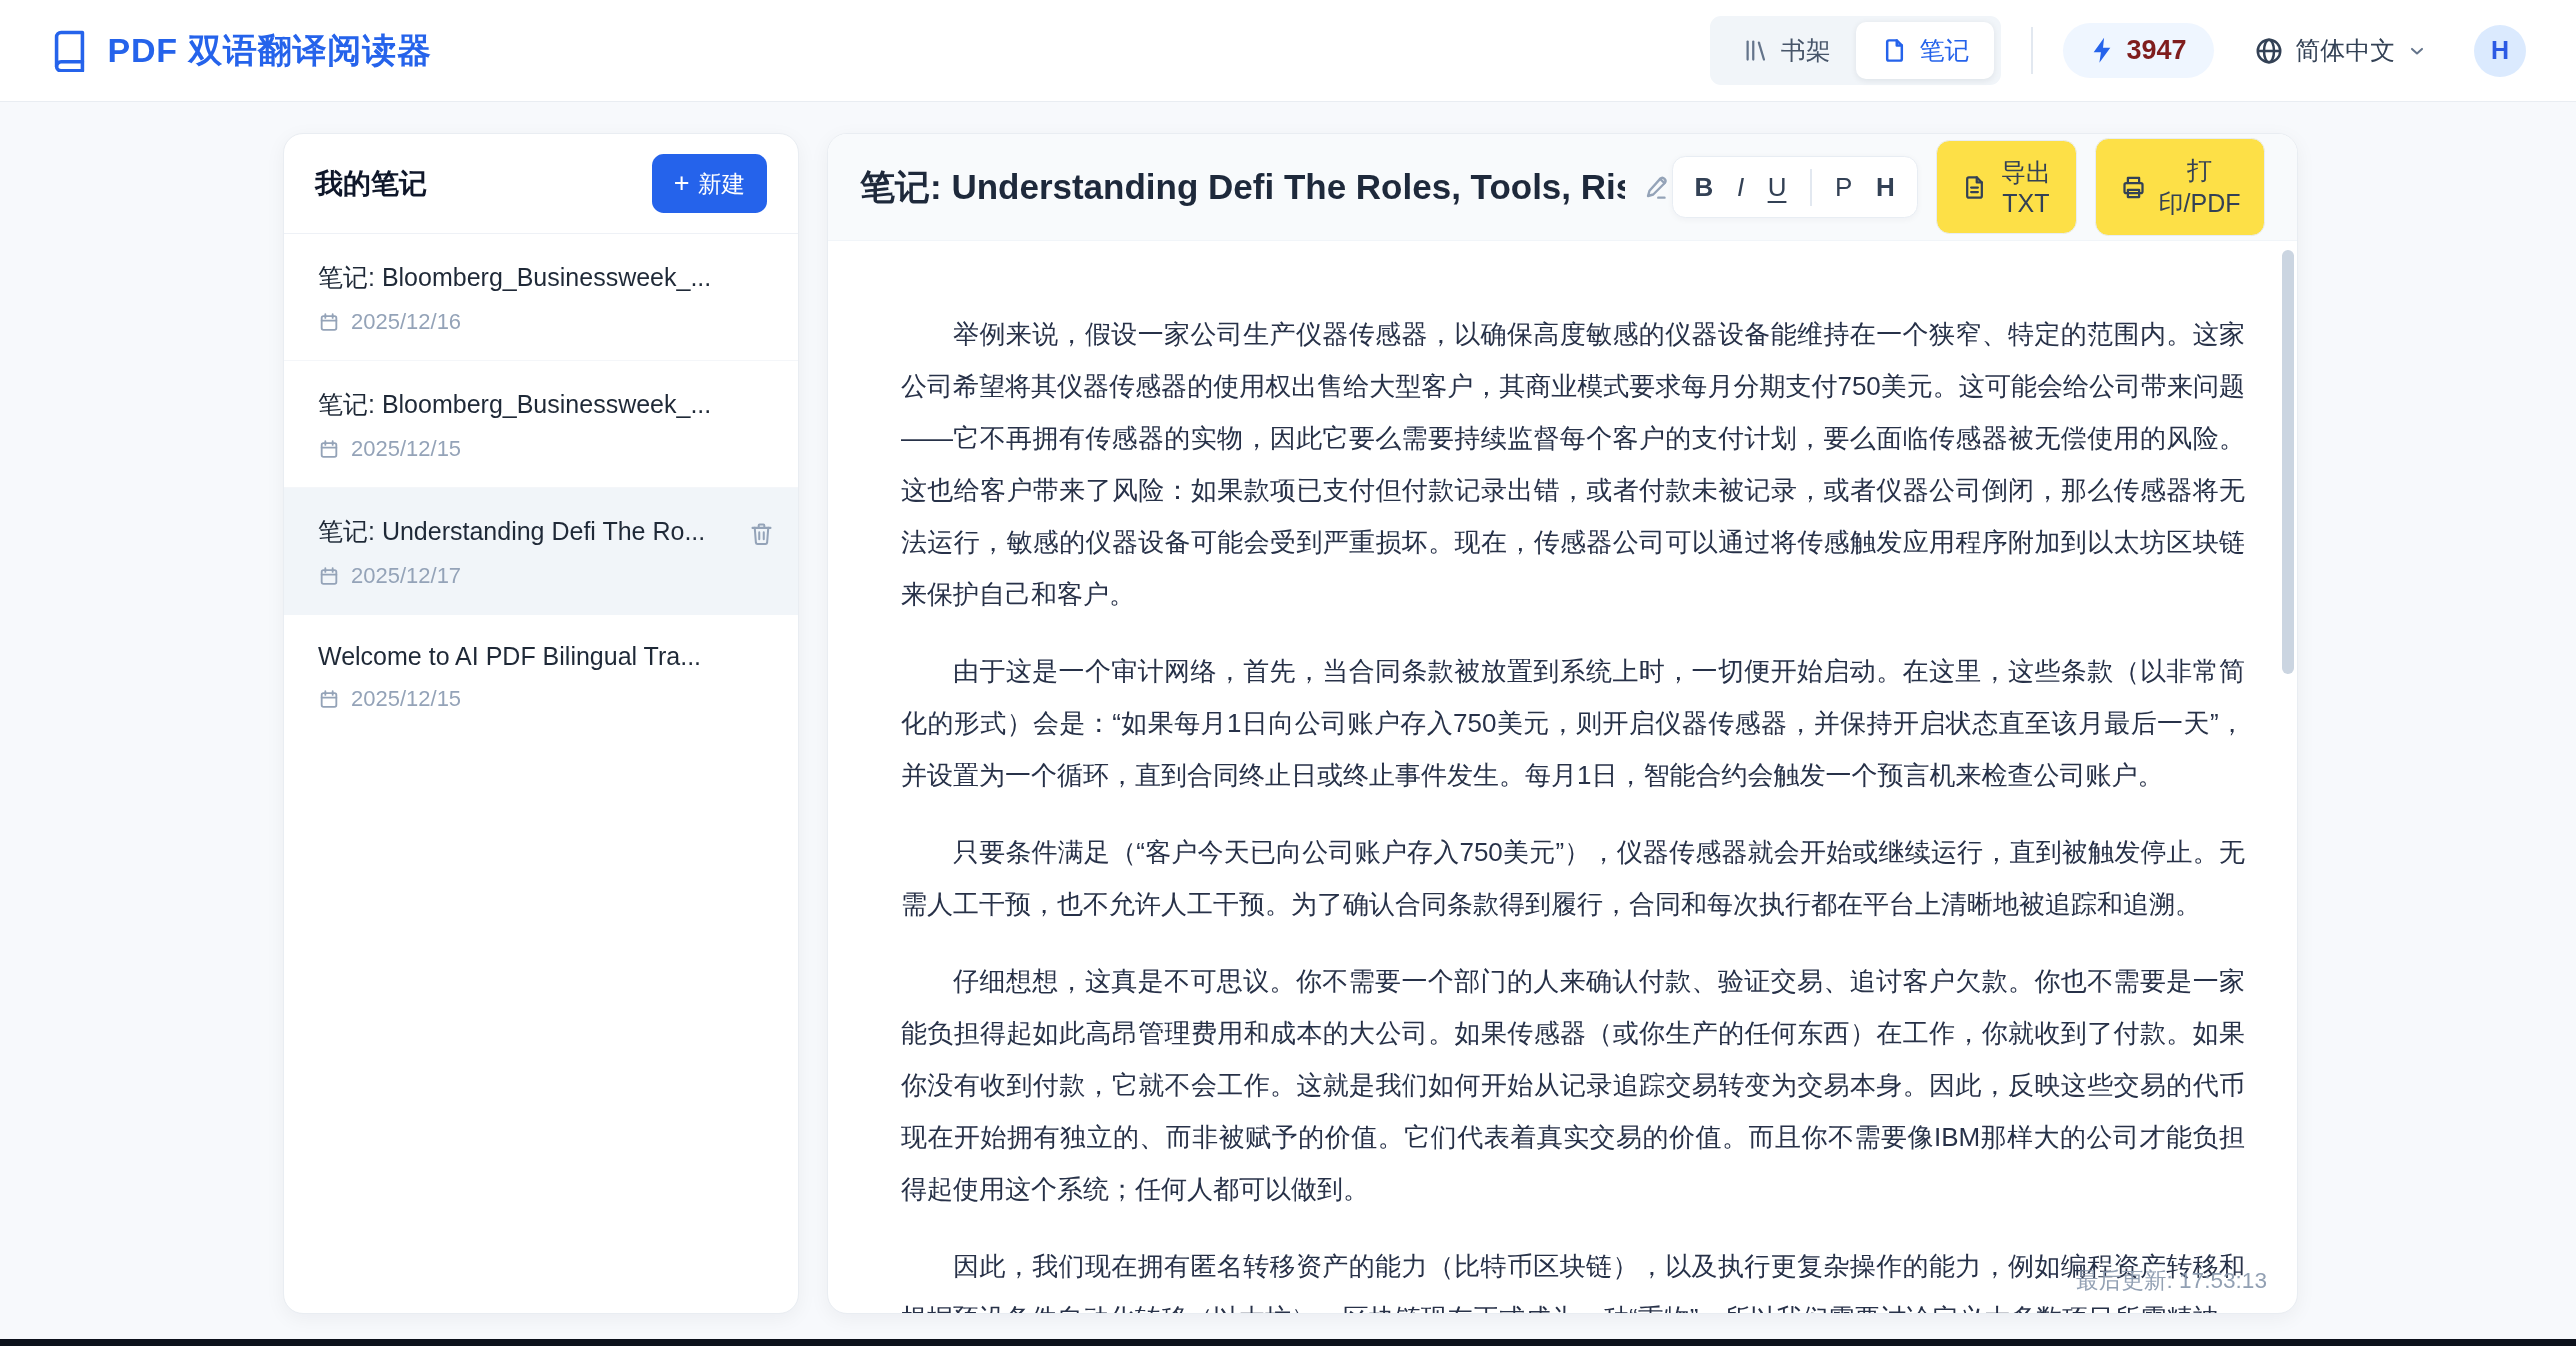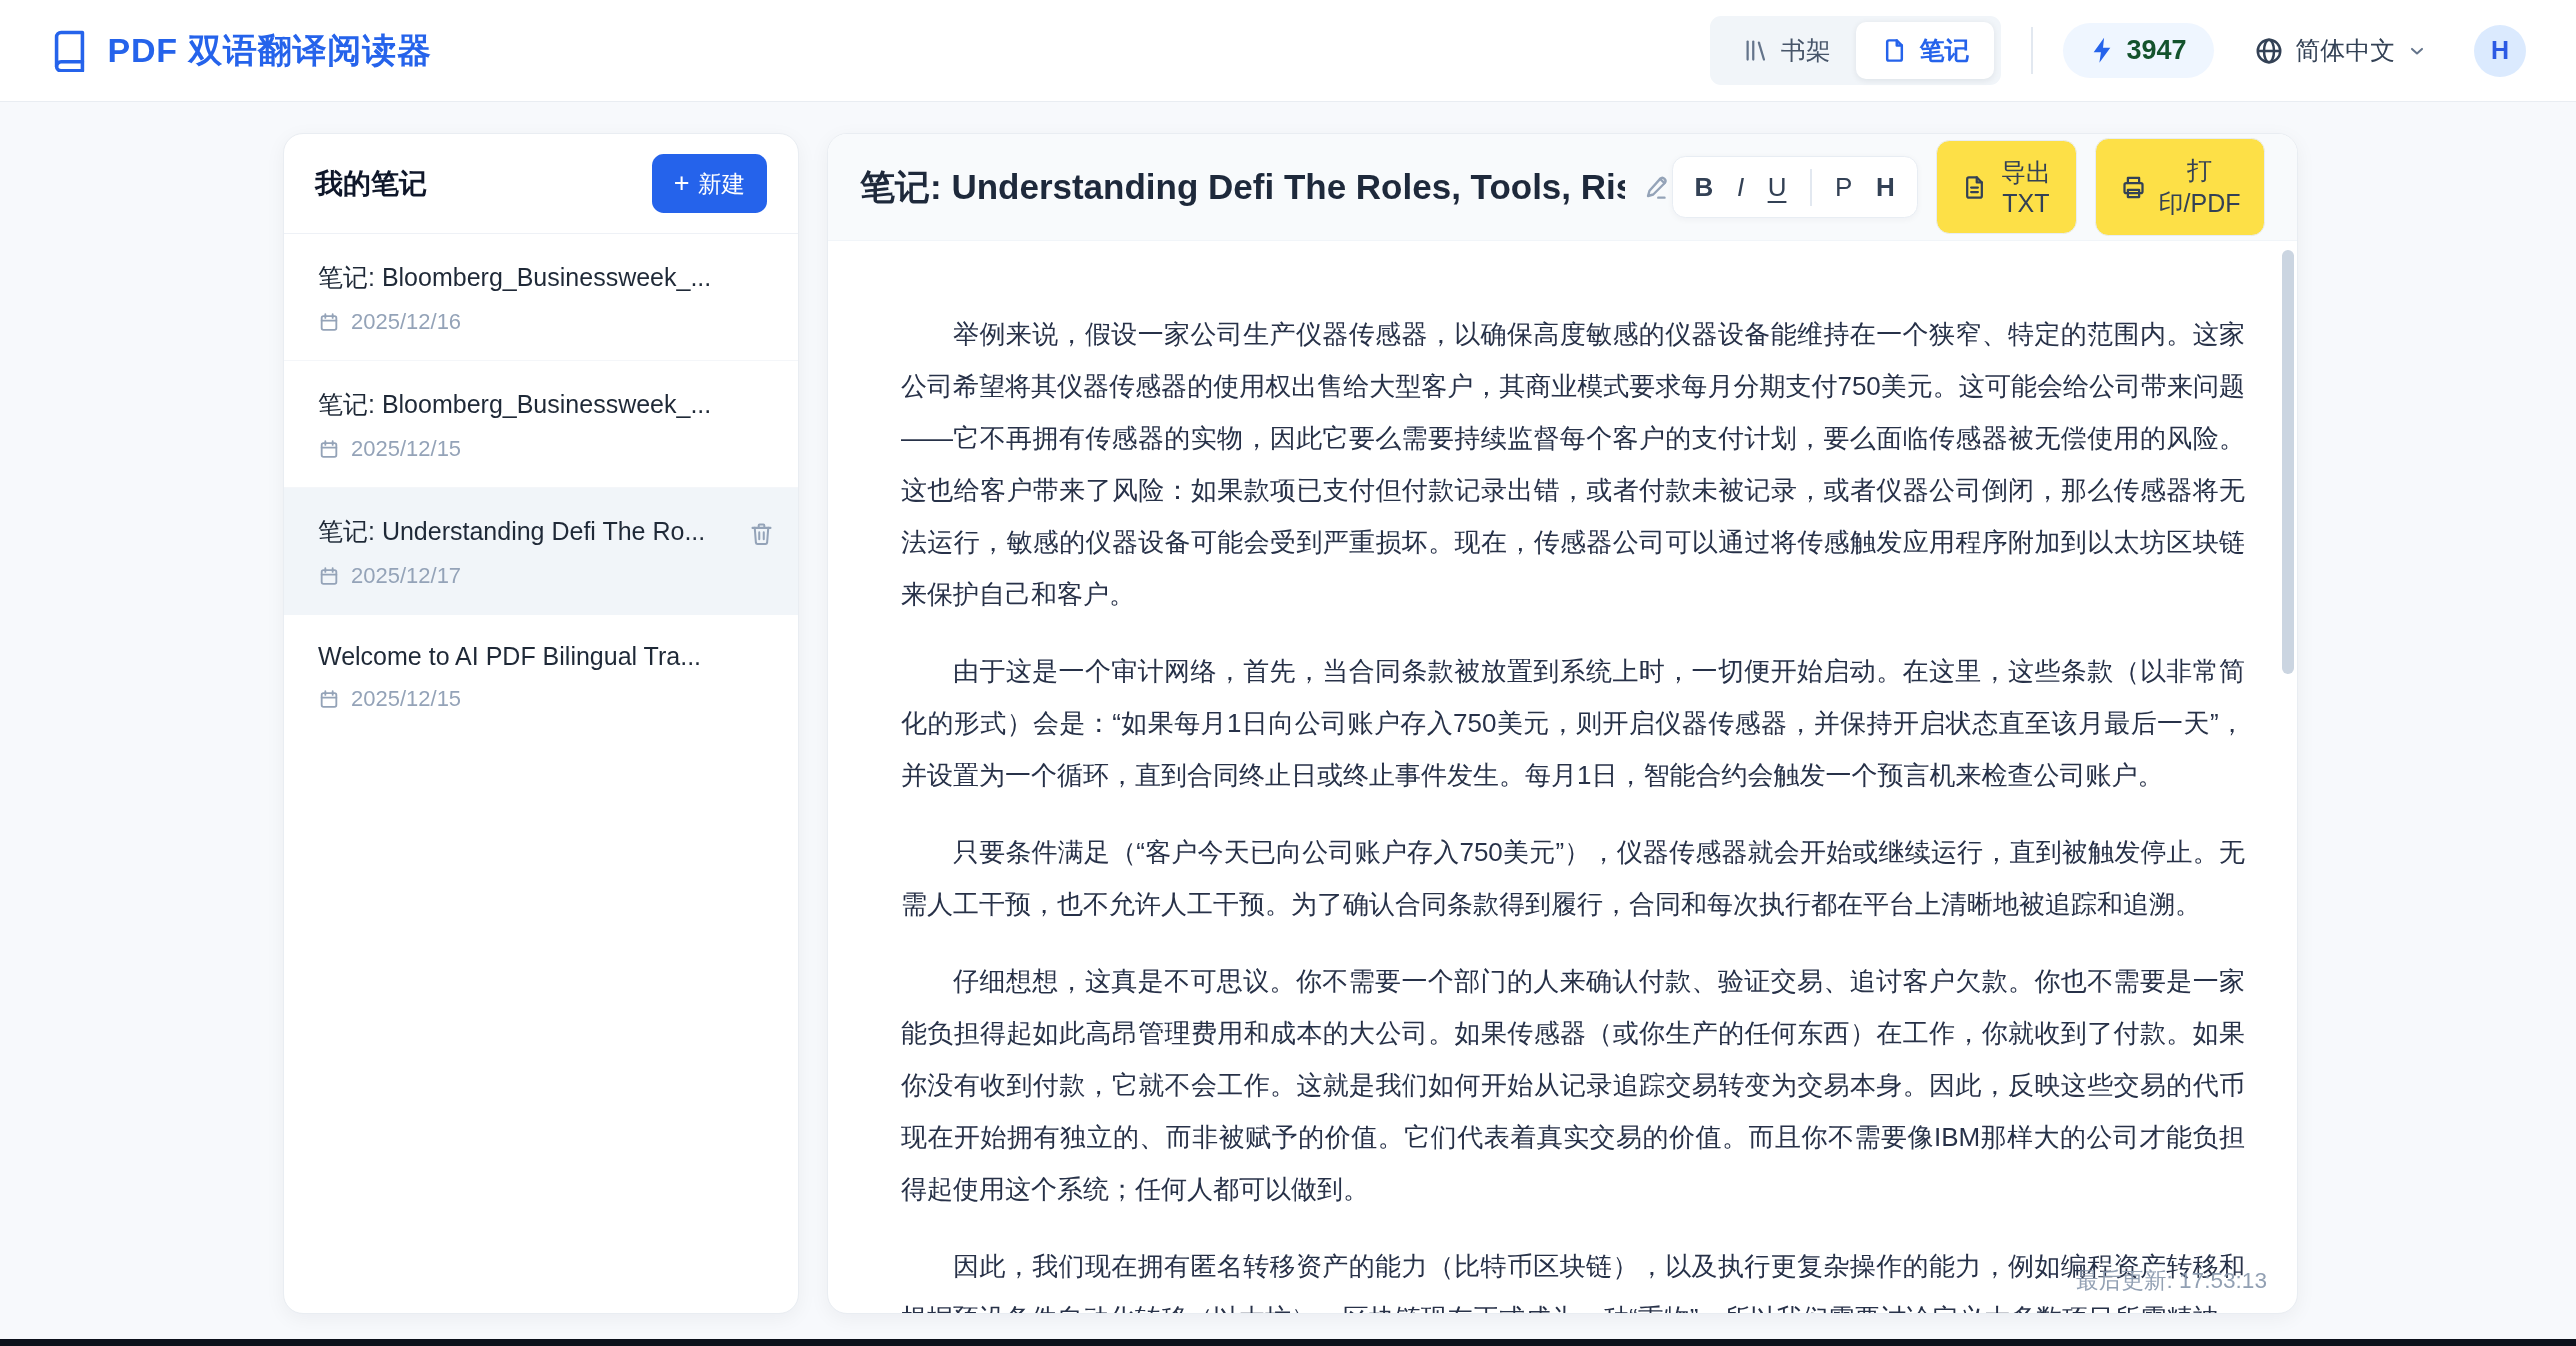--- a/index.html
+++ b/index.html
@@ -20,27 +20,27 @@
   .topbar-right { margin-left:auto; display:flex; align-items:center; }
 
   .seg {
     background:#f1f5f9; border-radius:11px; padding:6.7px; display:flex; align-items:center;
   }
   .seg-tab {
     display:flex; align-items:center; gap:11.7px; padding:11.7px 25px; border-radius:10px;
     font-size:25px; color:#475569; background:transparent; border:none; cursor:pointer;
     font-family:inherit;
   }
-  .seg-tab.active { background:#ffffff; color:#2563eb; box-shadow:0 1.7px 6.7px rgba(15,23,42,.08); font-weight:700; }
+  .seg-tab.active { background:#ffffff; color:#2563eb; box-shadow:0 1.7px 6.7px rgba(15,23,42,.08); font-weight:400; }
 
   .vdiv { width:1.7px; height:47px; background:#e2e8f0; margin:0 30px; }
 
   .credits {
     display:flex; align-items:center; gap:11.7px; background:#eff6ff; border-radius:838px;
-    height:55px; padding:0 27px; color:#14532d; font-size:27px; font-weight:700;
+    height:55px; padding:0 27px; color:#7f1d1d; font-size:27px; font-weight:700;
   }
   .lang {
     display:flex; align-items:center; gap:11.7px; margin-left:40px; color:#334155; font-size:25px;
     cursor:pointer;
   }
   .avatar {
     width:52px; height:52px; border-radius:50%; background:#dbeafe; color:#2c5ae4;
     display:flex; align-items:center; justify-content:center; font-size:25px; font-weight:700;
     margin-left:47px; cursor:pointer;
   }

